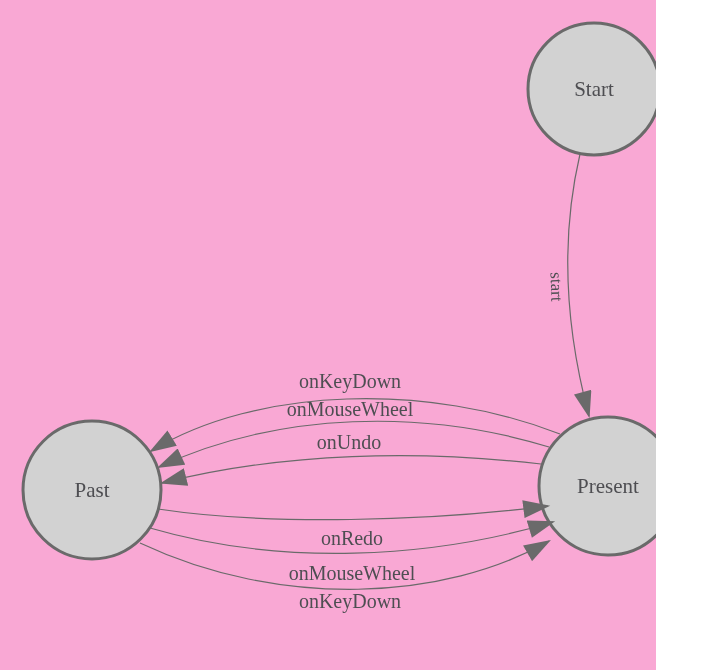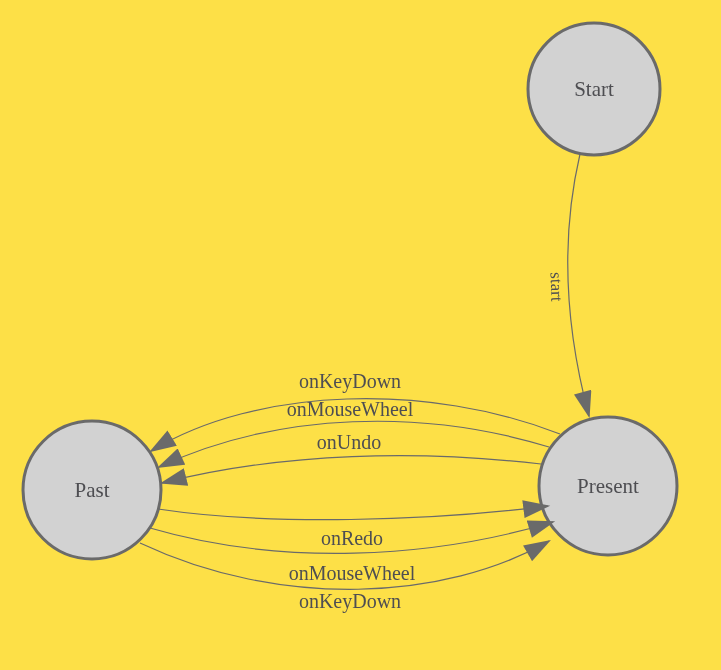--- a/index.html
+++ b/index.html
@@ -2,23 +2,23 @@
 <html><head>
 <meta charset="utf-8">
 <style>
   html, body {
     margin: 0;
     padding: 0;
     background: #ffffff;
   }
   .diagram-canvas {
     position: relative;
-    width: 721px;
+    width: 656px;
     height: 670px;
-    background: #fde047;
+    background: #f9a8d4;
     overflow: hidden;
     text-decoration: underline;
   }
   svg {
     display: block;
   }
   svg text {
     font-family: "Liberation Serif", "DejaVu Serif", serif;
     fill: #4e4e52;
   }

